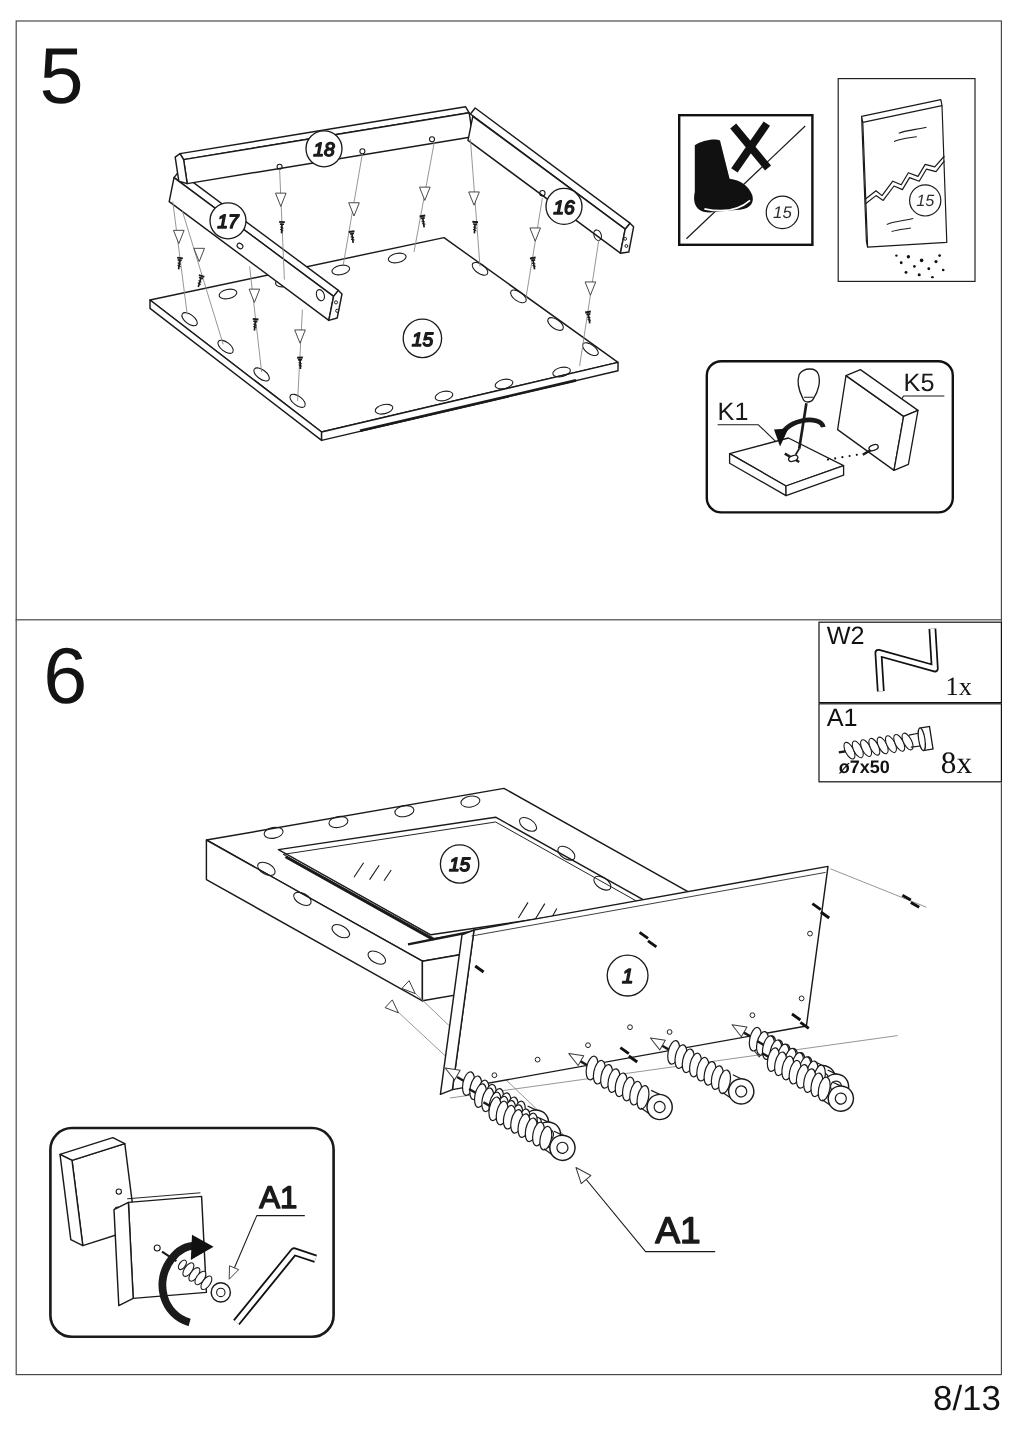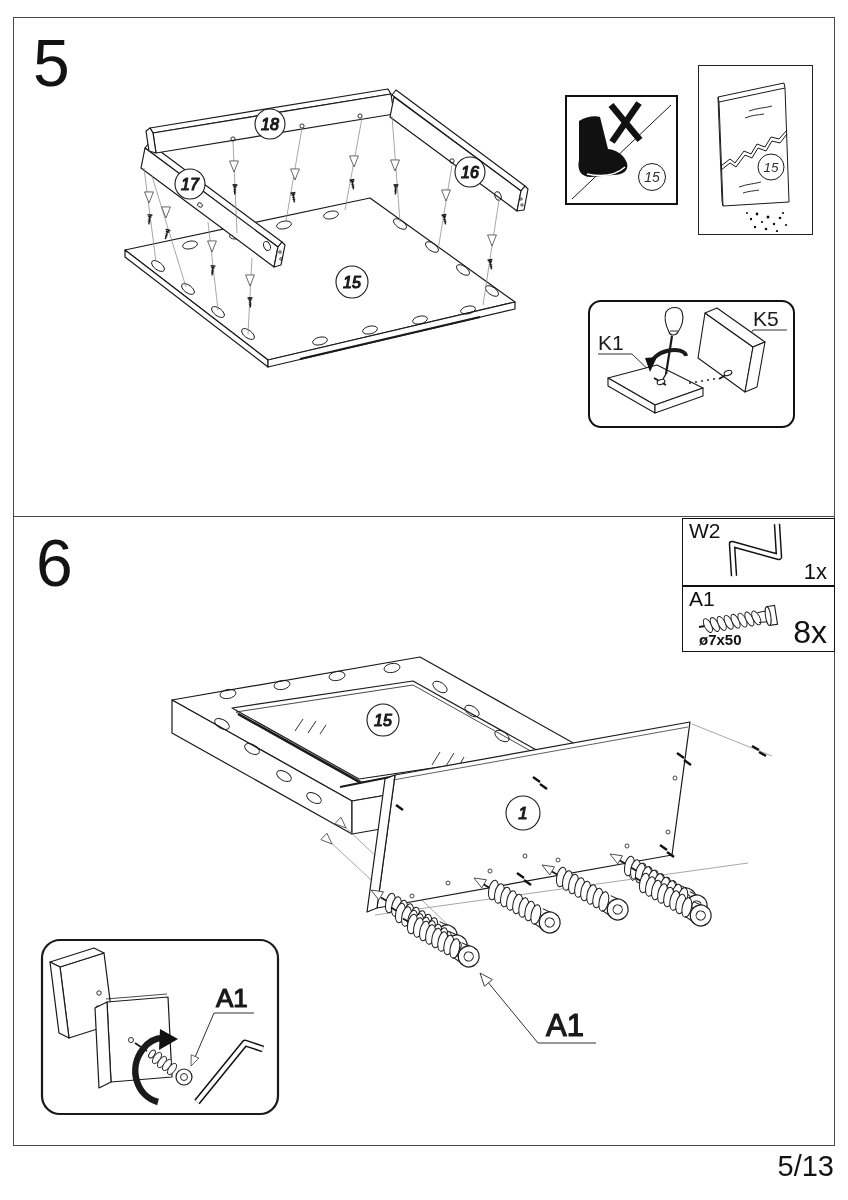--- a/index.html
+++ b/index.html
@@ -12,22 +12,22 @@
   #n6{left:36px;top:530px;}
   .page-num{position:absolute;top:1150px;right:14px;font-size:29px;font-weight:200;color:#131313;}
   .box{position:absolute;background:#fff;box-sizing:border-box;}
   .boot-box{left:565px;top:95px;width:113px;height:110px;border:2.5px solid #111;}
   .mirror-box{left:698px;top:65px;width:115px;height:170px;border:1.8px solid #222;}
   .cam-box{left:588px;top:300px;width:207px;height:128px;border:2.2px solid #111;border-radius:13px;}
   .pbox{border:1.8px solid #111;}
   #w2box{left:682px;top:518px;width:153px;height:68px;}
   #a1box{left:682px;top:586px;width:153px;height:66px;}
   .pbox .code{position:absolute;top:0;left:6px;font-size:21px;}
-  .pbox .qty{position:absolute;bottom:0;right:7px;font-size:22px;}
-  .pbox .qty-big{font-size:32px;}
+  .pbox .qty{position:absolute;bottom:0;right:24px;font-size:22px;font-family:Liberation Serif, serif;}
+  .pbox .qty-big{font-size:26px;}
   .pbox .size{position:absolute;bottom:3px;left:16px;font-size:15px;font-weight:700;}
   .absvg{position:absolute;pointer-events:none;}
   .inbox{position:absolute;left:0;top:0;}
   svg text{font-family:"Liberation Sans",sans-serif;fill:#1a1a1a;}
   .cnum{font-style:italic;fill:#2e2e2e;}
 </style>
 </head>
 <body>
 
 <div class="page">
@@ -419,14 +419,14 @@
           <path d="M197,1102 L245,1043 L263,1049" stroke="#111" stroke-width="7" stroke-linejoin="round"></path>
           <path d="M197,1102 L245,1043 L263,1049" stroke="#fff" stroke-width="4" stroke-linejoin="round"></path>
         </g>
         <path d="M254,1013 L214,1013 L193,1062" stroke-width="0.9"></path>
         <use href="#oarrow" transform="translate(191,1066) rotate(203) scale(0.8)"></use>
       </g>
       <text x="216" y="1007" font-size="26">A1</text>
     </g>
   </svg>
 
-  <div class="page-num">5/13</div>
+  <div class="page-num">8/13</div>
 </div>
 
 </body></html>

